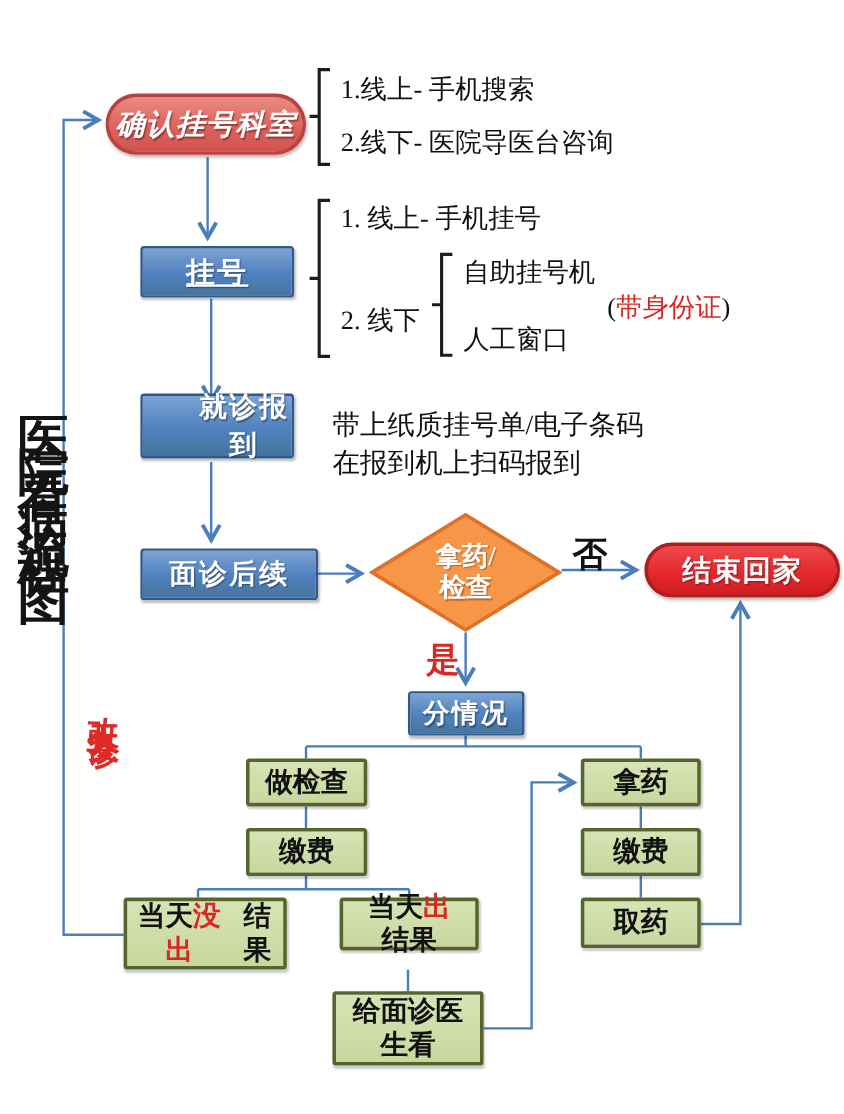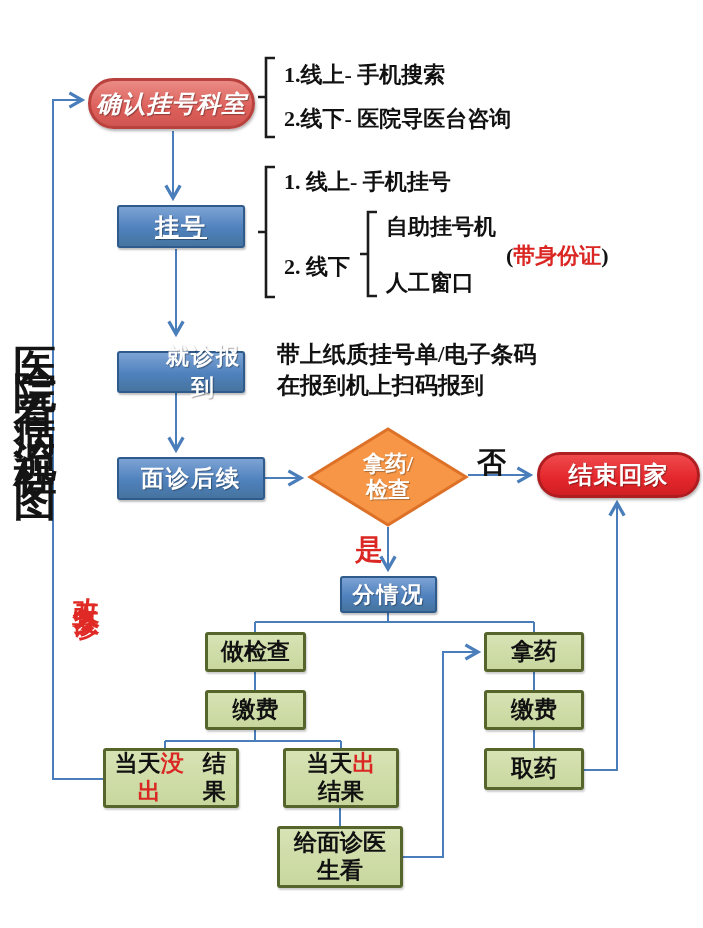--- a/index.html
+++ b/index.html
@@ -22,21 +22,21 @@
   }
   .pill-salmon{background:linear-gradient(#ea8b85,#dd5f5a 60%,#d05550);border:3px solid #b9423e;}
   .pill-red{background:linear-gradient(#ef4a4d,#e3262b 60%,#d01f24);border:3px solid #ae1e21;}
   .green-box{
     background:linear-gradient(#d7e3b4,#c8d79e);
     border:3px solid #56652c;border-radius:3px;color:#111111;
     font-size:23px;line-height:1.2;box-shadow:1px 2px 2px rgba(0,0,0,.2);
   }
   .diamond-label{color:#ffffff;font-size:22px;line-height:1.2;
     text-shadow:1px 1px 1px rgba(0,0,0,.3);}
-  .anno{position:absolute;color:#111111;font-weight:bold;font-size:22px;white-space:nowrap;}
+  .anno{position:absolute;color:#111111;font-weight:normal;font-size:22px;white-space:nowrap;}
   .red-text{color:#da2723;}
   .edge-label{position:absolute;font-weight:bold;white-space:nowrap;}
   .vtitle{
     position:absolute;writing-mode:vertical-rl;text-orientation:upright;
     color:#141414;font-size:43px;letter-spacing:0.52em;font-weight:600;white-space:nowrap;
   }
   .vnote{
     position:absolute;writing-mode:vertical-rl;text-orientation:upright;
     color:#e02a26;font-size:27px;font-weight:bold;letter-spacing:0.18em;white-space:nowrap;
   }
@@ -105,21 +105,21 @@
   </div>
 
   <div class="anno" style="left:284px;top:167px;">1. 线上- 手机挂号</div>
   <div class="anno" style="left:284px;top:252px;">2. 线下</div>
   <div class="anno" style="left:386px;top:212px;">自助挂号机</div>
   <div class="anno" style="left:386px;top:268px;">人工窗口</div>
   <div class="anno" style="left:506px;top:241px;">
     <span>(</span><span class="red-text">带身份证</span><span>)</span>
   </div>
 
-  <div class="node blue-box" style="left:117px;top:351px;width:128px;height:42px;font-size:23px;padding-left:45px;">
+  <div class="node blue-box" style="left:117px;top:328px;width:128px;height:54px;font-size:23px;padding-left:45px;">
     <span>就诊报到</span>
   </div>
   <div class="anno" style="left:277px;top:339px;font-size:23px;">带上纸质挂号单/电子条码</div>
   <div class="anno" style="left:277px;top:370px;font-size:23px;">在报到机上扫码报到</div>
 
   <div class="node blue-box" style="left:117px;top:457px;width:148px;height:43px;font-size:23px;">
     <span>面诊后续</span>
   </div>
 
   <div class="node diamond-label" style="left:328px;top:450px;width:120px;height:54px;flex-direction:column;">
@@ -143,21 +143,21 @@
   </div>
   <div class="node green-box" style="left:205px;top:690px;width:101px;height:40px;">
     <span>缴费</span>
   </div>
 
   <div class="node green-box" style="left:103px;top:748px;width:136px;height:60px;flex-direction:row;">
     <span><span>当天</span><span class="red-text">没出</span></span>
     <span>结果</span>
   </div>
 
-  <div class="node green-box" style="left:283px;top:748px;width:116px;height:60px;flex-direction:column;">
+  <div class="node green-box" style="left:283px;top:748px;width:116px;height:44px;flex-direction:column;">
     <span><span>当天</span><span class="red-text">出</span></span>
     <span>结果</span>
   </div>
 
   <div class="node green-box" style="left:277px;top:826px;width:126px;height:62px;padding:2px 4px;">
     <span>给面诊医生看</span>
   </div>
 
   <div class="node green-box" style="left:484px;top:632px;width:100px;height:40px;">
     <span>拿药</span>

